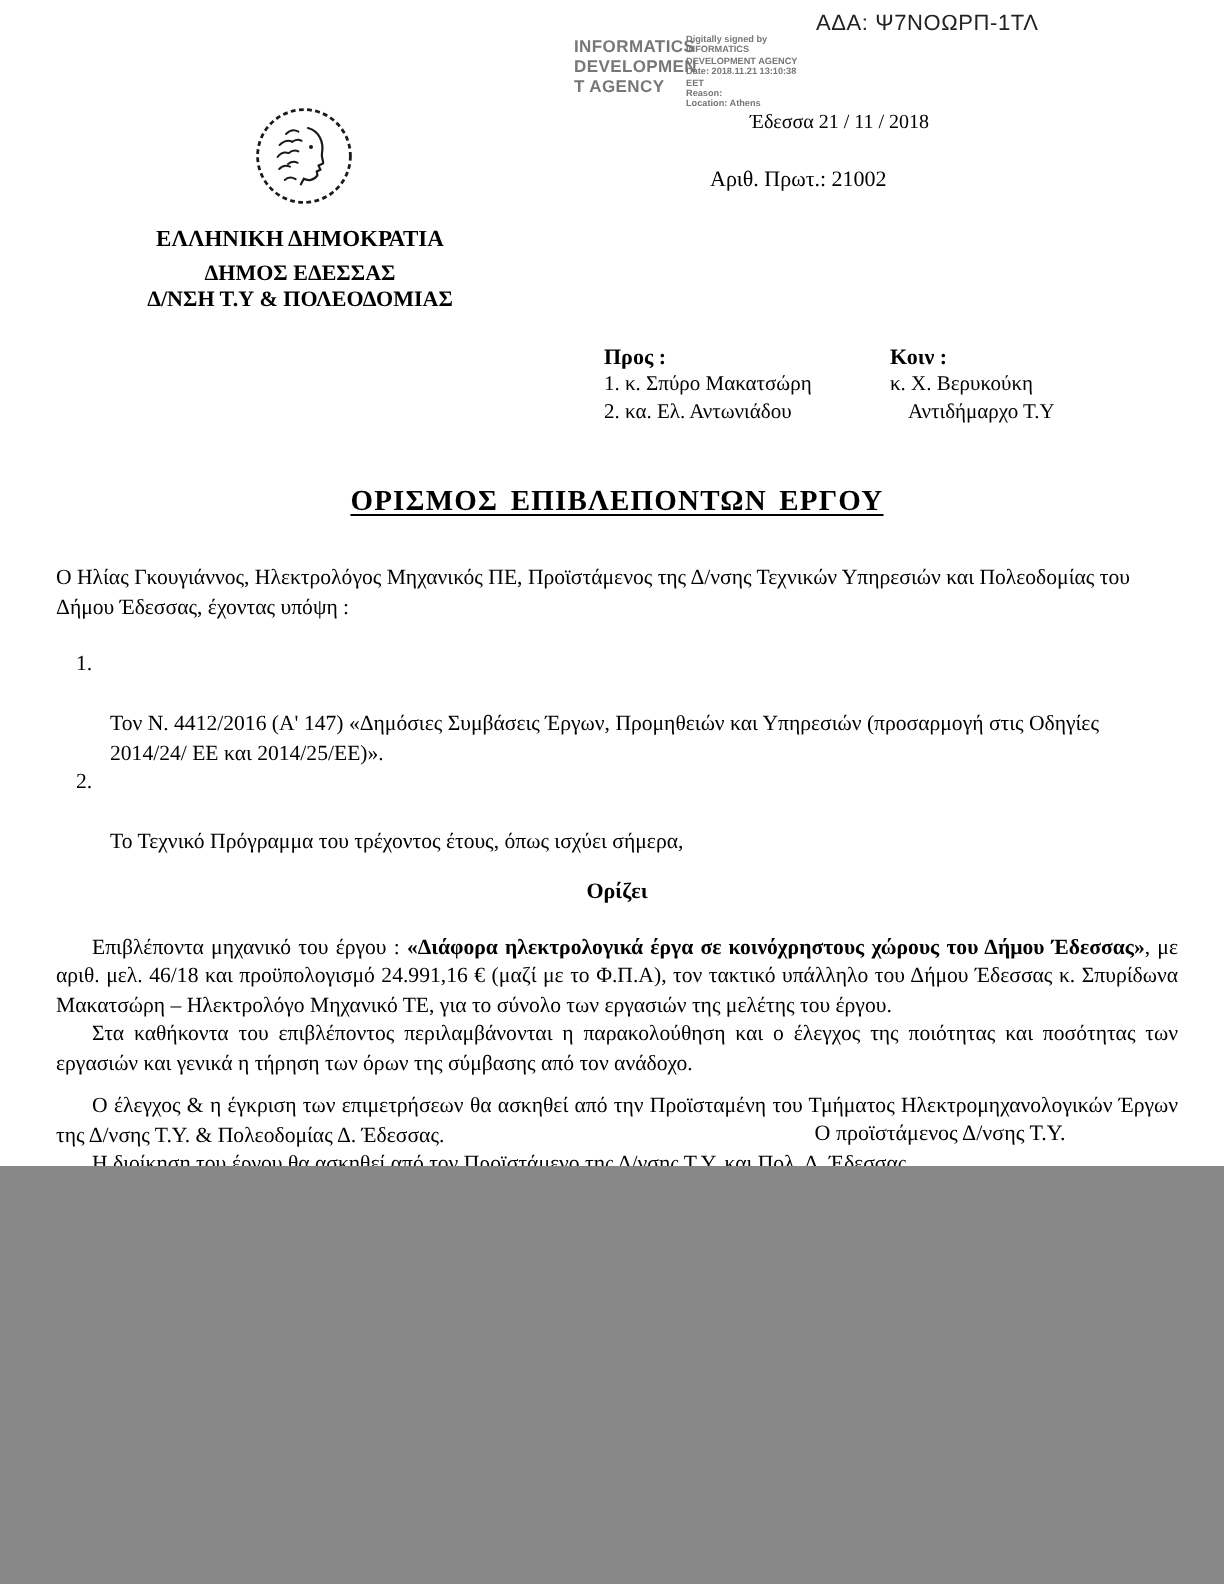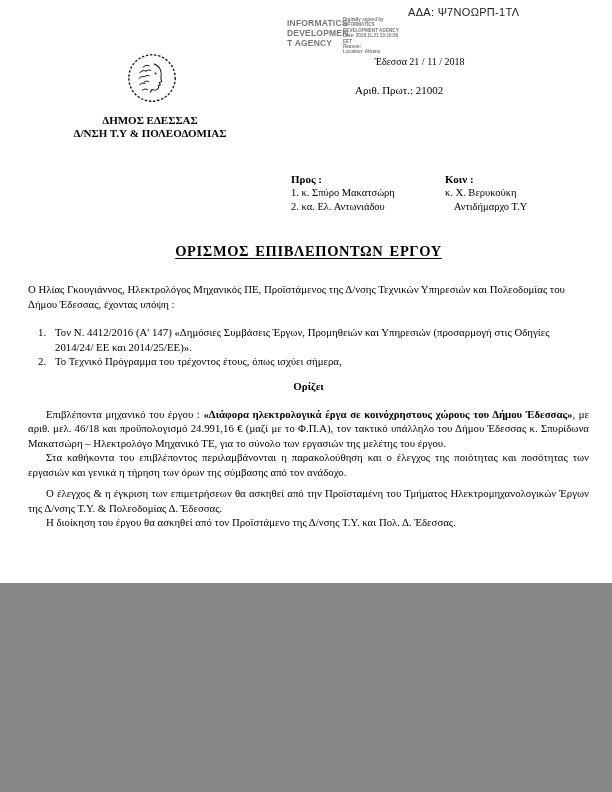--- a/index.html
+++ b/index.html
@@ -33,36 +33,36 @@
   .hdr-date{position:absolute;top:56px;left:375px;font-size:10px;}
   .hdr-prot{position:absolute;top:84px;left:355px;font-size:11px;}
   .emblem{position:absolute;top:52px;left:126px;width:52px;height:52px;}
   .org-block{
     position:absolute;top:114px;left:30px;width:240px;
     text-align:center;font-weight:bold;
   }
   .org-line-0{font-size:11.5px;margin-bottom:5px;}
   .org-line{font-size:11px;line-height:13px;}
   
-  .to-col{position:absolute;top:172px;left:291px;font-size:10.5px;line-height:14px;}
+  .to-col{position:absolute;top:172px;left:302px;font-size:10.5px;line-height:14px;}
   .cc-col{position:absolute;top:172px;left:445px;font-size:10.5px;line-height:14px;}
   .rcpt-label{font-weight:bold;font-size:11px;}
   .cc-indent{padding-left:9px;}
   
   .content{position:absolute;top:243px;left:28px;right:23px;}
   .doc-title{
     text-align:center;font-weight:bold;font-size:14.5px;
     letter-spacing:.6px;word-spacing:2px;
     text-decoration:underline;text-underline-offset:2px;
   }
   .intro{margin-top:22px;text-align:left;font-size:10.8px;line-height:14.5px;}
   .considerations{margin-top:14px;font-size:10.8px;line-height:14.5px;}
   .cons-item{display:flex;}
   .cons-num{width:17px;margin-left:10px;flex:none;}
-  .cons-text{flex:1;padding-right:2px;}
+  .cons-text{flex:1;padding-right:2px;margin-top:30px;}
   .decides{margin-top:11px;text-align:center;font-weight:bold;font-size:11px;}
   .para{
     font-size:10.8px;line-height:14.5px;text-align:justify;
     text-indent:18px;margin:0;
   }
   .para-first{margin-top:15px;}
   .para-gap{margin-top:7px;}
   .bold{font-weight:bold;}
   
   .sig1{position:absolute;top:560px;left:350px;width:240px;text-align:center;font-size:11px;line-height:14.5px;}
@@ -96,20 +96,21 @@
   <div class="emblem">
     <svg width="52" height="52" viewBox="0 0 52 52" xmlns="http://www.w3.org/2000/svg">
       <circle cx="26" cy="26" r="23.2" fill="#ffffff" stroke="#1a1a1a" stroke-width="1.4" stroke-dasharray="2.4 1.7"></circle>
       <path d="M28 12 c5.5 1.5 8 7 7 12.5 c-0.5 2.6 0.9 3.8 0.5 5.2 l-2.2 1.1 l0.9 2.1 l-1.8 0.8 l0.3 2 c-1.7 2.6 -4.8 2.8 -6.8 1.7 l-1.5 2.8" fill="none" stroke="#1a1a1a" stroke-width="1.1" stroke-linecap="round"></path>
       <path d="M17 15 q3 -3 6.2 -1.2 M13.8 20.5 q3 -3 6.2 -1.8 M12.8 26.5 q2.2 -3 5.4 -2 M13.6 32.5 q2.2 -2.4 5.4 -1.2 M16.4 38 q2.2 -2.2 5.4 -0.4 M20 19 q2.4 -2 4.8 -0.6 M18.4 24.5 q2.4 -2 4.8 -0.8 M18 30 q2.4 -1.8 4.8 -0.6" fill="none" stroke="#1a1a1a" stroke-width="1" stroke-linecap="round"></path>
       <circle cx="29.5" cy="21.5" r="1" fill="#1a1a1a"></circle>
     </svg>
   </div>
 
   <div class="org-block">
+    <div class="org-line-0">ΕΛΛΗΝΙΚΗ ΔΗΜΟΚΡΑΤΙΑ</div>
     <div class="org-line">ΔΗΜΟΣ ΕΔΕΣΣΑΣ</div>
     <div class="org-line">Δ/ΝΣΗ Τ.Υ &amp; ΠΟΛΕΟΔΟΜΙΑΣ</div>
   </div>
 
   <div class="to-col">
     <div class="rcpt-label">Προς :</div>
     <div>1. κ. Σπύρο Μακατσώρη</div>
     <div>2. κα. Ελ. Αντωνιάδου</div>
   </div>
   <div class="cc-col">
@@ -139,19 +140,20 @@
     <p class="para para-first"><span>Επιβλέποντα μηχανικό του έργου : </span><span class="bold">«Διάφορα ηλεκτρολογικά έργα σε κοινόχρηστους χώρους του Δήμου Έδεσσας»</span><span>, με αριθ. μελ. 46/18 και προϋπολογισμό 24.991,16 €  (μαζί με το Φ.Π.Α), τον τακτικό υπάλληλο του Δήμου Έδεσσας κ. Σπυρίδωνα Μακατσώρη – Ηλεκτρολόγο Μηχανικό ΤΕ, για το σύνολο των εργασιών της μελέτης του έργου.</span></p>
 
     <p class="para">Στα καθήκοντα του επιβλέποντος περιλαμβάνονται η παρακολούθηση και ο έλεγχος της ποιότητας και ποσότητας των εργασιών και γενικά η τήρηση των όρων της σύμβασης από τον ανάδοχο.</p>
 
     <p class="para para-gap">Ο έλεγχος &amp; η έγκριση των επιμετρήσεων θα ασκηθεί από την Προϊσταμένη του Τμήματος Ηλεκτρομηχανολογικών Έργων της Δ/νσης Τ.Υ. &amp; Πολεοδομίας Δ. Έδεσσας.</p>
 
     <p class="para">Η διοίκηση του έργου θα ασκηθεί από τον Προϊστάμενο της Δ/νσης Τ.Υ. και Πολ. Δ. Έδεσσας.</p>
   </div>
 
   <div class="sig1">
+    <div>Ο προϊστάμενος Δ/νσης Τ.Υ.</div>
   </div>
   <div class="sig2">
     <div>Ηλίας Γκουγιάννος</div>
     <div>Ηλεκτρολόγος Συμβάσεις ΠΕ</div>
   </div>
 
 </div>
 
 </body></html>

